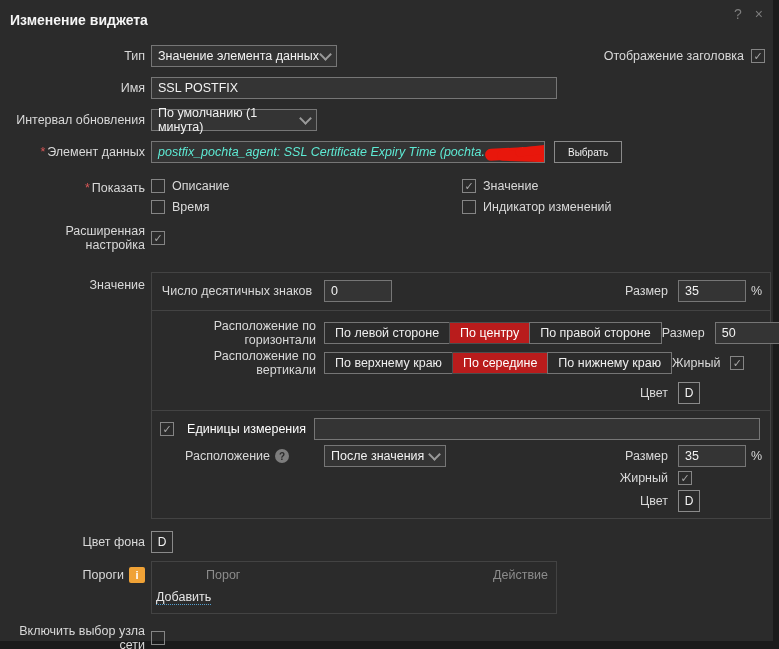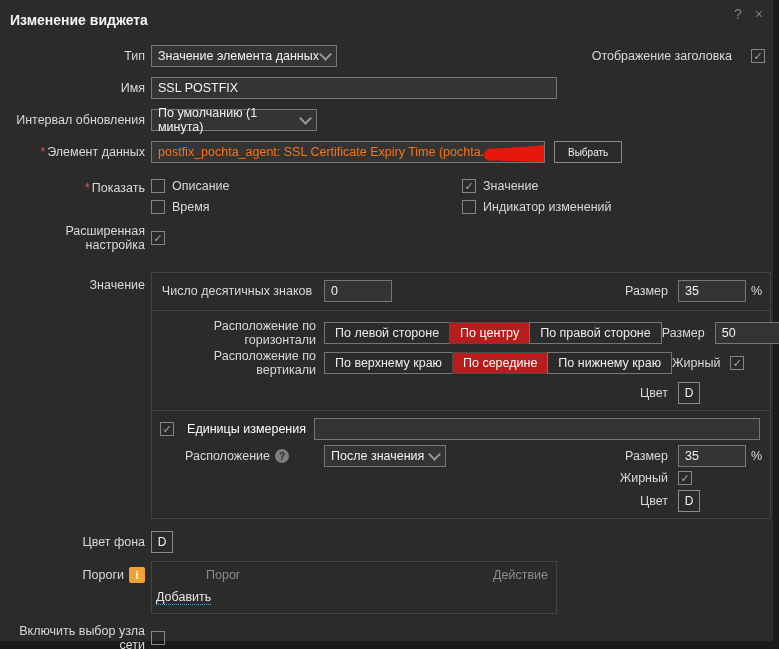--- a/index.html
+++ b/index.html
@@ -37,21 +37,21 @@
 
   .color-btn{min-width:22px;height:22px;box-sizing:border-box;border:1px solid #8a8a8a;
     color:#f2f2f2;display:inline-flex;align-items:center;justify-content:center;
     font-size:12px;cursor:pointer;background:transparent;}
 
   .btn-alt{height:22px;box-sizing:border-box;padding:0 13px;background:transparent;
     border:1px solid #8a8a8a;color:#f2f2f2;font-size:10px;display:inline-flex;align-items:center;cursor:pointer;}
 
   
   .item-field{width:394px;display:flex;align-items:center;position:relative;overflow:hidden;white-space:nowrap;}
-  .item-field .txt{color:#f97316;}
+  .item-field .txt{color:#5eead4;font-style:italic;}
   .item-x{margin-left:auto;color:#9a9a9a;font-weight:bold;font-size:12px;cursor:pointer;padding-left:6px;}
   .redact{position:relative;display:inline-block;width:96px;height:16px;margin:0 0 -4px 0;}
   .redact i{position:absolute;background:#e8170c;border-radius:9px;}
   .redact i:nth-child(1){left:0;top:1px;width:80px;height:12px;transform:rotate(-3deg);}
   .redact i:nth-child(2){left:12px;top:5px;width:84px;height:11px;transform:rotate(2deg);}
   .redact i:nth-child(3){left:30px;top:0;width:40px;height:9px;transform:rotate(-6deg);}
 
   
   .show-cols{display:flex;}
   .show-col{display:flex;flex-direction:column;gap:7px;}
@@ -85,21 +85,21 @@
 
   
   .info-icon{width:16px;height:16px;border-radius:2px;background:#f0a236;color:#fff;
     font-weight:bold;font-size:11px;display:inline-flex;align-items:center;justify-content:center;margin-left:5px;cursor:pointer;}
   .thr-box{width:406px;box-sizing:border-box;border:1px solid #434343;padding:6px 6px 8px 4px;}
   .thr-head{display:flex;color:#8c8c8c;margin-bottom:8px;}
   .thr-head .h1{padding-left:50px;}
   .thr-head .h2{margin-left:auto;padding-right:2px;}
   .add-link{color:#e5e5e5;border-bottom:1px dotted #56a0cd;cursor:pointer;display:inline-block;}
 
-  .mla{margin-left:auto;display:flex;align-items:center;gap:19px;padding-right:8px;}
+  .mla{margin-left:auto;display:flex;align-items:center;gap:7px;padding-right:8px;}
   .bgrow{margin-top:12px;margin-bottom:8px;}
 </style>
 </head>
 <body>
 
 <div class="dialog">
 
   <div class="top-icons">
     <span>?</span>
     <span>×</span>

